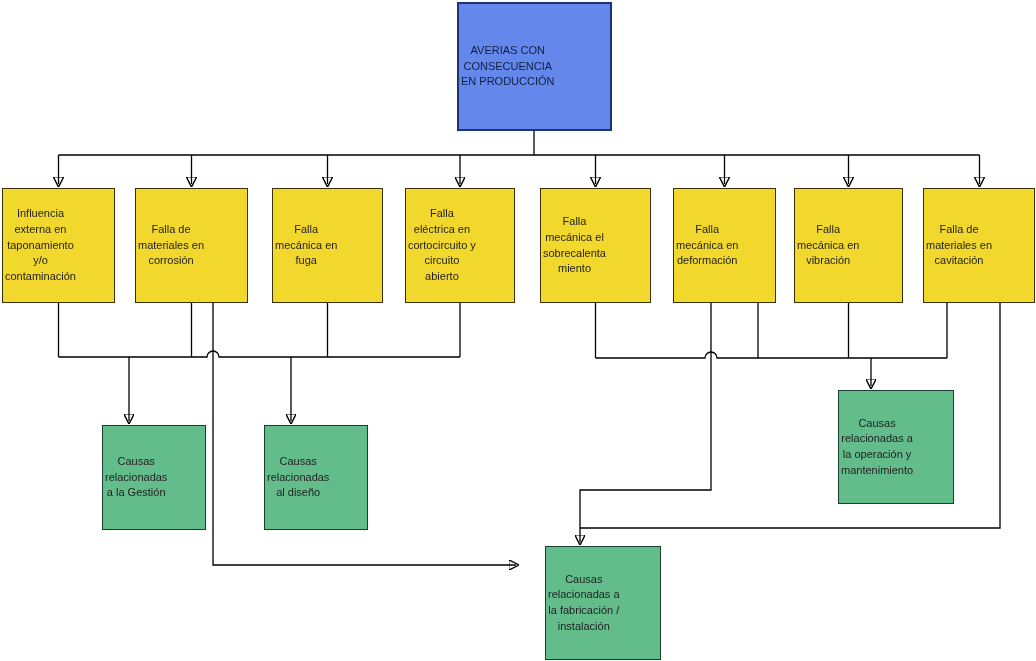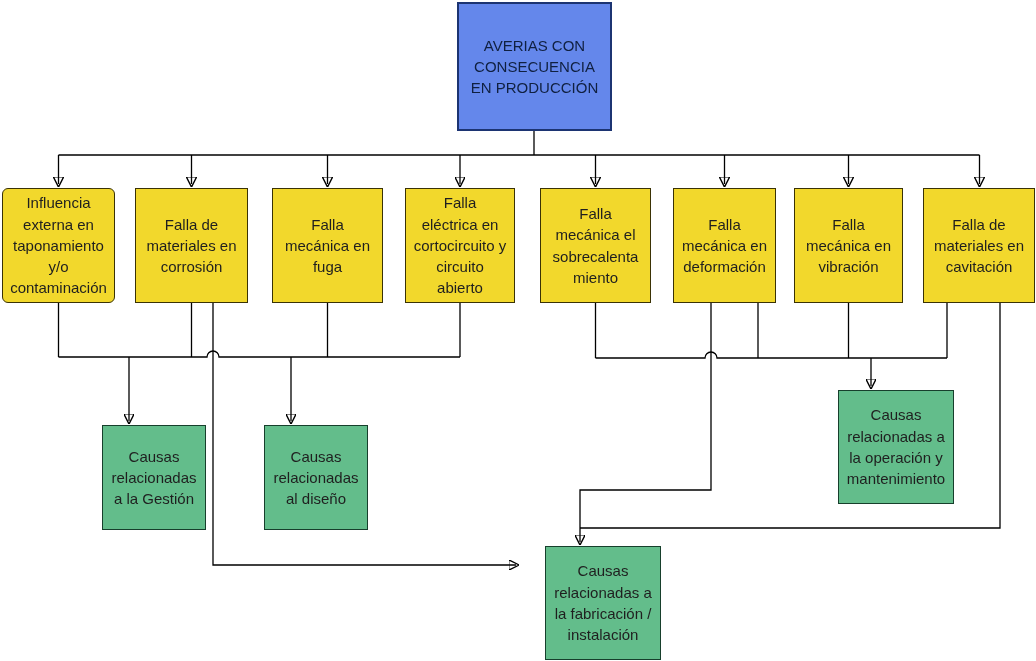--- a/index.html
+++ b/index.html
@@ -7,25 +7,25 @@
     position:relative;
     width:1036px;height:661px;
     background:#ffffff;
     font-family:"Liberation Sans", sans-serif;
     overflow:hidden;
   }
   .wires{position:absolute;left:0;top:0;width:1036px;height:661px;}
   .wires path{fill:none;stroke:#000000;stroke-width:1.3;}
   .node{
     position:absolute;
-    display:flex;align-items:center;justify-content:center;
+    display:flex;align-items:center;justify-content:flex-start;
     text-align:center;
     box-sizing:border-box;
     color:#1f1f1f;
-    font-size:15px;line-height:1.42;
+    font-size:11px;line-height:1.42;
     white-space:pre-line;
     padding:2px;
   }
   .node.root{
     background:#6487EB;
     border:2px solid #1c3472;
     color:#102040;
   }
   .node.failure{
     background:#F2D82C;
@@ -82,21 +82,21 @@
 
     <path d="M1000 303 V528 H580"></path>
   </svg>
 
   <div class="node root" style="left:457px;top:2px;width:155px;height:129px;">
     <span>AVERIAS CON
 CONSECUENCIA
 EN PRODUCCIÓN</span>
   </div>
 
-  <div class="node failure" style="left:2px;top:188px;width:113px;height:115px;border-radius:6px;">
+  <div class="node failure" style="left:2px;top:188px;width:113px;height:115px;">
     <span>Influencia
 externa en
 taponamiento
 y/o
 contaminación</span>
   </div>
   <div class="node failure" style="left:135px;top:188px;width:113px;height:115px;">
     <span>Falla de
 materiales en
 corrosión</span>

